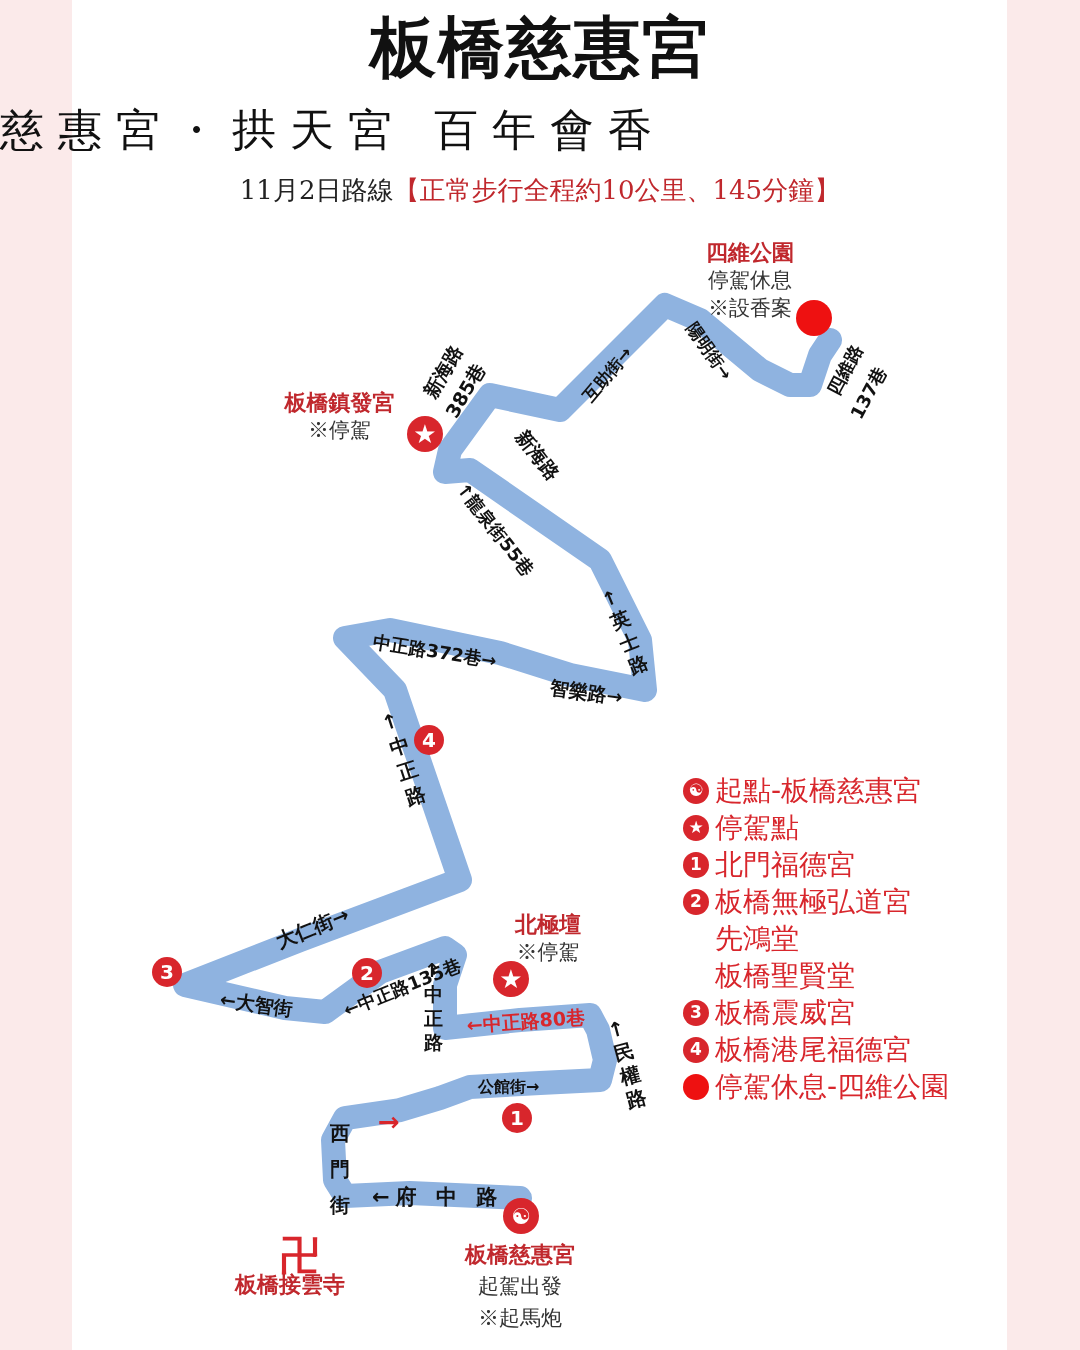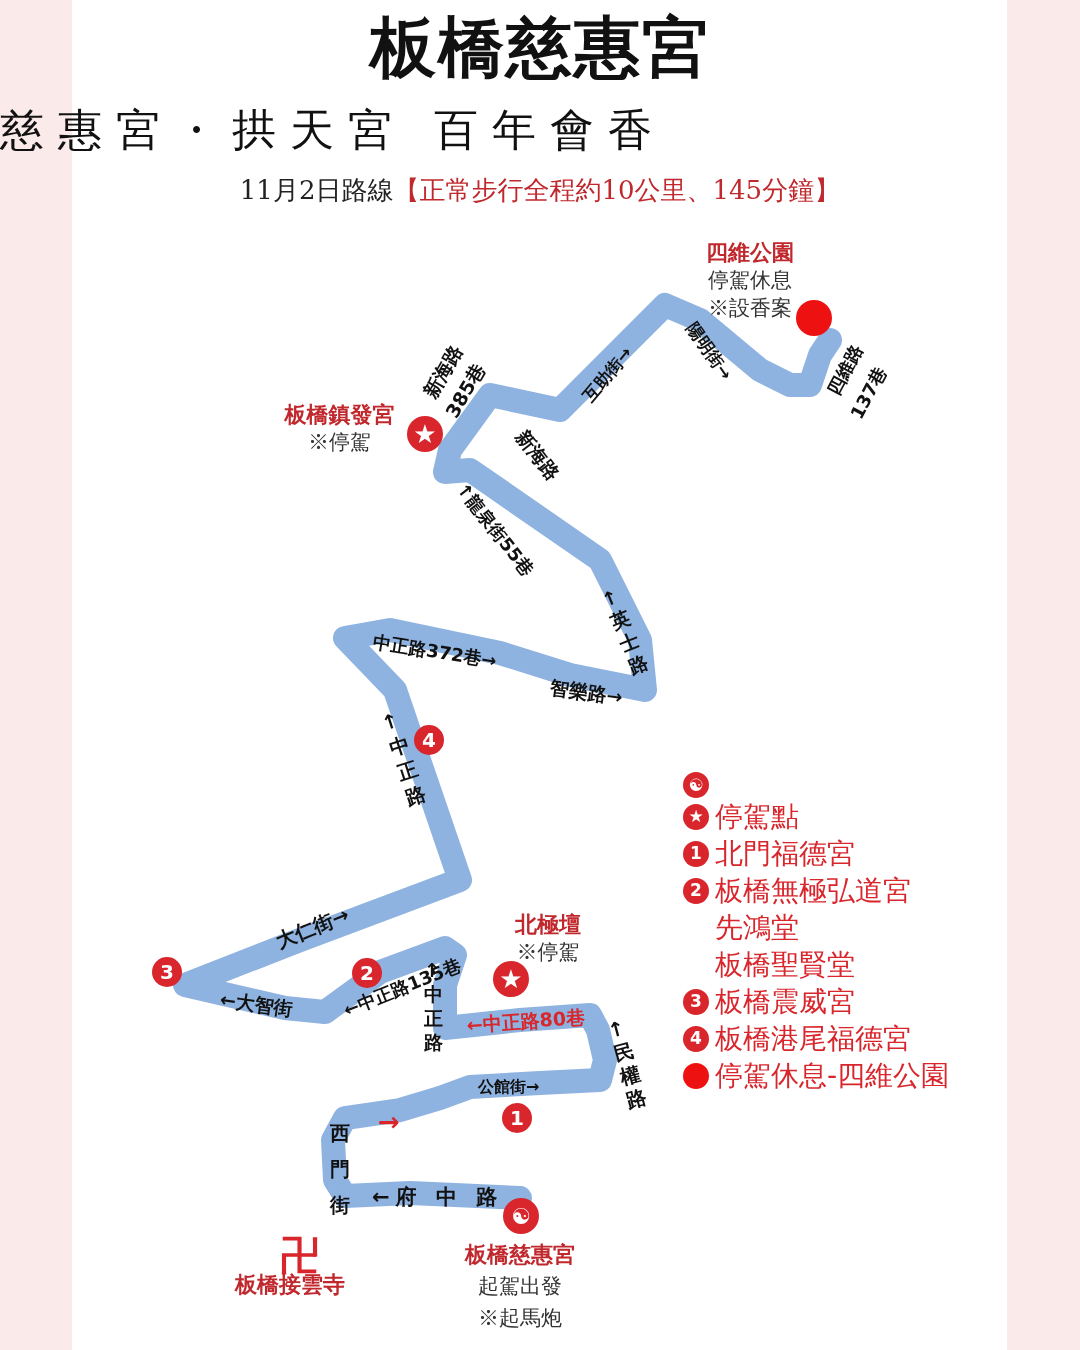--- a/index.html
+++ b/index.html
@@ -81,33 +81,34 @@
   <div>※起馬炮</div>
 </div>
 <div class="manji" style="left:280px;top:1228px;">卍</div>
 <div class="place" style="left:215px;top:1270px;width:150px;">
   <div class="name">板橋接雲寺</div>
 </div>
 <div class="place" style="left:498px;top:910px;width:100px;">
   <div class="name">北極壇</div>
   <div>※停駕</div>
 </div>
-<div class="place" style="left:272px;top:400px;width:135px;">
+<div class="place" style="left:272px;top:388px;width:135px;">
   <div class="name">板橋鎮發宮</div>
   <div>※停駕</div>
 </div>
 <div class="place" style="left:690px;top:238px;width:120px;">
   <div class="name">四維公園</div>
   <div>停駕休息</div>
   <div>※設香案</div>
 </div>
 
 <div class="legend">
   <div class="row">
       <span class="ic">☯</span>
+      <span>起點-板橋慈惠宮</span>
     </div>
   <div class="row">
       <span class="ic">★</span>
       <span>停駕點</span>
     </div>
   <div class="row">
       <span class="ic">1</span>
       <span>北門福德宮</span>
     </div>
   <div class="row">

